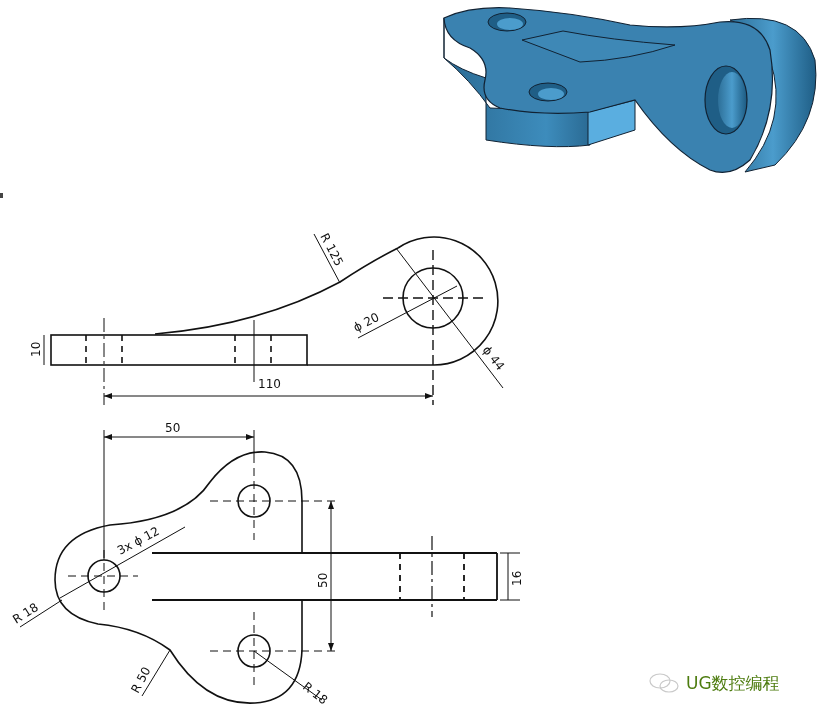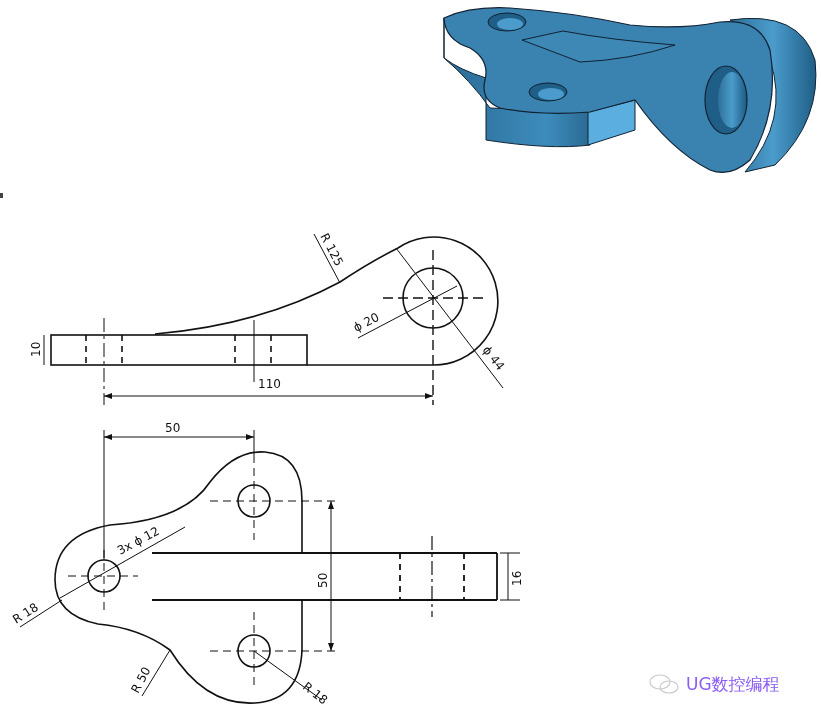--- a/index.html
+++ b/index.html
@@ -1,20 +1,20 @@
 <!DOCTYPE html>
 <html><head>
 <meta charset="utf-8">
 <style>
   html, body { margin:0; padding:0; background:#ffffff; }
   body { width:821px; height:719px; position:relative; overflow:hidden; font-family:"DejaVu Sans", sans-serif; }
   #iso { position:absolute; left:430px; top:0; width:391px; height:190px; }
   #drawings { position:absolute; left:0; top:0; width:821px; height:719px; }
   .dim-text { font-family:"DejaVu Sans", sans-serif; font-size:12px; fill:#111; }
-  #watermark { position:absolute; left:648px; top:672px; height:24px; display:flex; align-items:center; gap:6px; color:#8b5cf6; font-family:"DejaVu Sans", sans-serif; font-size:17px; }
+  #watermark { position:absolute; left:648px; top:672px; height:24px; display:flex; align-items:flex-start; gap:6px; color:#4d7c0f; font-family:"DejaVu Sans", sans-serif; font-size:17px; }
   #watermark svg { width:32px; height:22px; }
   #edge-mark { position:absolute; left:0; top:193px; width:3px; height:5px; background:#444; }
 </style>
 </head>
 <body>
 
 <div id="edge-mark"></div>
 
 <svg id="iso" viewBox="0 0 391 190">
   <defs>

